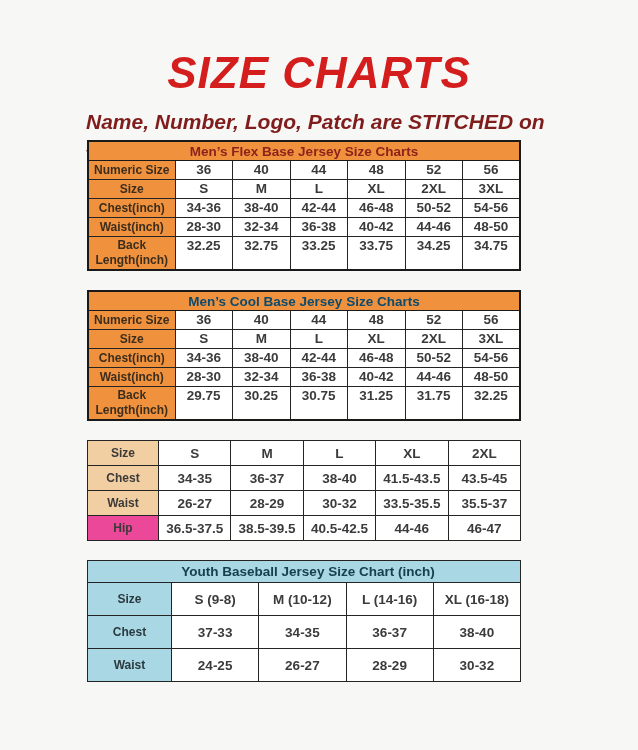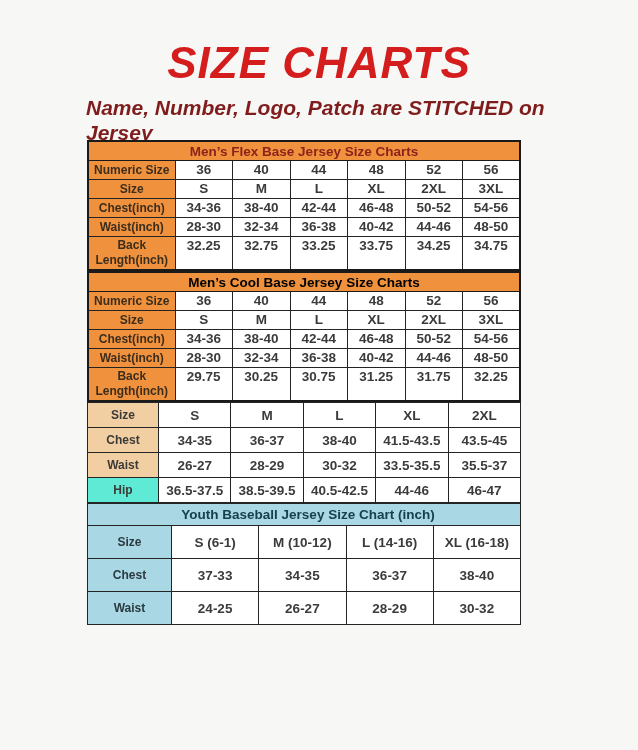--- a/index.html
+++ b/index.html
@@ -6,21 +6,21 @@
   body{background:#e9e9e9;}
   .sheet{
     position:relative;
     width:638px;height:750px;
     background:#f7f7f5;
     font-family:"Liberation Sans","DejaVu Sans",sans-serif;
     overflow:hidden;
     margin:0 auto;
   }
   .title{
-    margin:2px;
+    margin:12px;
     padding-top:36px;
     text-align:center;
     font-size:44px;
     font-weight:bold;
     font-style:italic;
     letter-spacing:1px;
     color:#d41d1d;
   }
   .subtitle{
     margin:8px 0 0 86px;
@@ -29,21 +29,21 @@
     line-height:1.18;
     font-weight:bold;
     font-style:italic;
     color:#7f1d1d;
   }
   .tables{
     position:absolute;
     left:87px;top:140px;
     width:434px;
   }
-  .tbl-wrap{}
+  .tbl-wrap{margin-bottom:19px;}
   table.chart{
     border-collapse:collapse;
     width:100%;
     table-layout:fixed;
     background:#ffffff;
   }
   table.chart td{
     border:1px solid #242424;
     text-align:center;
     font-weight:bold;
@@ -147,21 +147,21 @@
             <col>
             <col>
             <col>
             <col>
             <col>
             <col>
             <col>
           </colgroup>
           <tbody>
             <tr>
-              <td colspan="7" class="t-title" style="background: rgb(240, 146, 61); color: #000000; border-color: rgb(26, 26, 26);">Men’s Cool Base Jersey Size Charts</td>
+              <td colspan="7" class="t-title" style="background: rgb(240, 146, 61); color: #0c4a6e; border-color: rgb(26, 26, 26);">Men’s Cool Base Jersey Size Charts</td>
             </tr>
             <tr>
               <td class="lab" style="background: rgb(240, 146, 61); color: rgb(60, 45, 29);">Numeric Size</td>
               <td class="val">36</td>
               <td class="val">40</td>
               <td class="val">44</td>
               <td class="val">48</td>
               <td class="val">52</td>
               <td class="val">56</td>
             </tr>
@@ -233,21 +233,21 @@
             </tr>
             <tr>
               <td class="lab" style="background: rgb(242, 207, 163); color: rgb(60, 58, 56);">Waist</td>
               <td class="val">26-27</td>
               <td class="val">28-29</td>
               <td class="val">30-32</td>
               <td class="val">33.5-35.5</td>
               <td class="val">35.5-37</td>
             </tr>
             <tr>
-              <td class="lab" style="background: #5eead4; color: rgb(60, 58, 56);">Hip</td>
+              <td class="lab" style="background: #ec4899; color: rgb(60, 58, 56);">Hip</td>
               <td class="val">36.5-37.5</td>
               <td class="val">38.5-39.5</td>
               <td class="val">40.5-42.5</td>
               <td class="val">44-46</td>
               <td class="val">46-47</td>
             </tr>
           </tbody>
         </table>
       </div>
       <div class="tbl-wrap">
@@ -258,21 +258,21 @@
             <col>
             <col>
             <col>
           </colgroup>
           <tbody>
             <tr>
               <td colspan="5" class="t-title" style="background: rgb(169, 215, 227); color: rgb(22, 64, 77); border-color: rgb(36, 36, 36); padding-left: 8px;">Youth Baseball Jersey Size Chart (inch)</td>
             </tr>
             <tr>
               <td class="lab" style="background: rgb(169, 215, 227); color: rgb(43, 58, 64);">Size</td>
-              <td class="val">S (6-1)</td>
+              <td class="val">S (9-8)</td>
               <td class="val">M (10-12)</td>
               <td class="val">L (14-16)</td>
               <td class="val">XL (16-18)</td>
             </tr>
             <tr>
               <td class="lab" style="background: rgb(169, 215, 227); color: rgb(43, 58, 64);">Chest</td>
               <td class="val">37-33</td>
               <td class="val">34-35</td>
               <td class="val">36-37</td>
               <td class="val">38-40</td>

